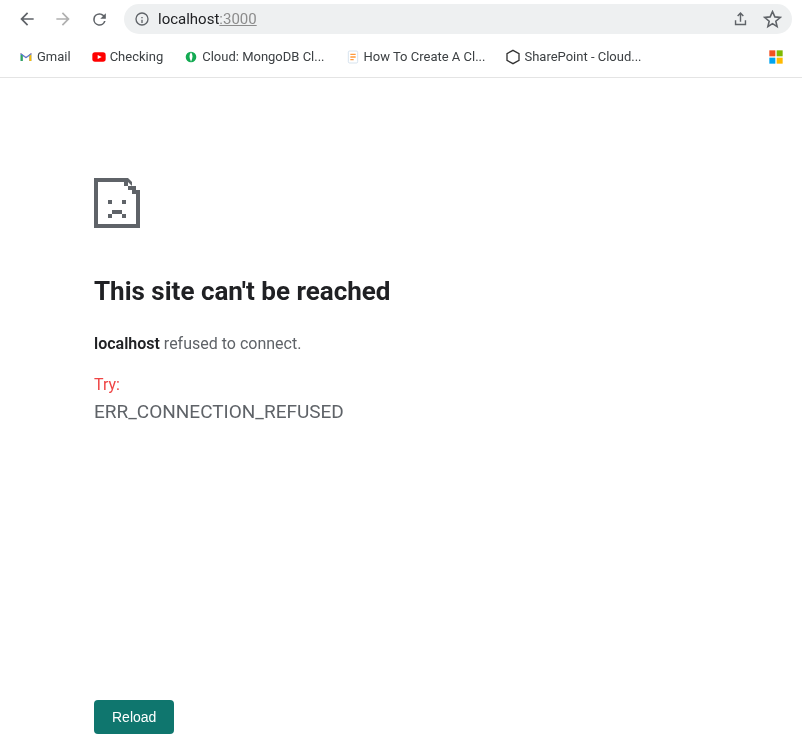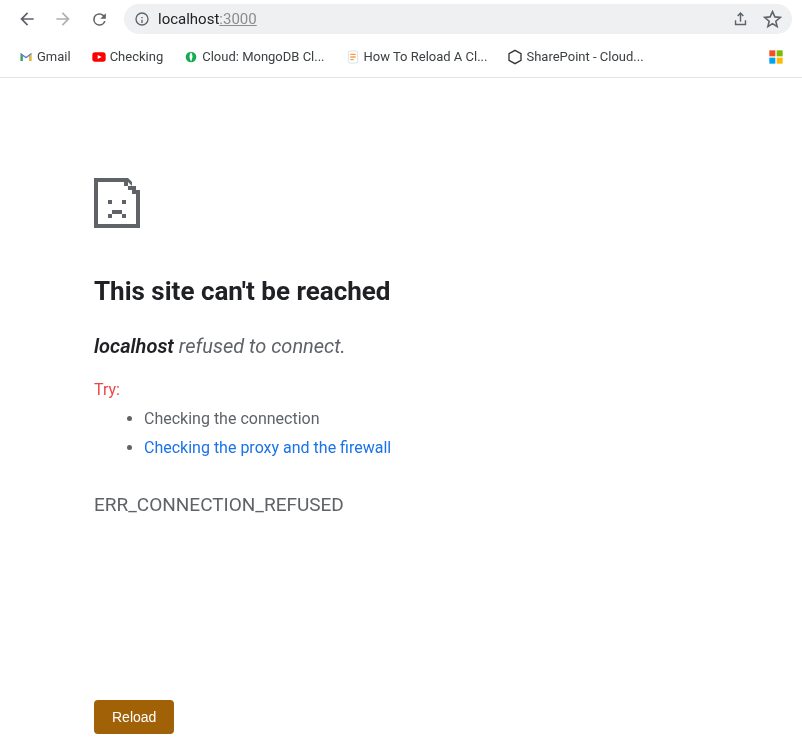--- a/index.html
+++ b/index.html
@@ -56,32 +56,32 @@
     .bm-item { display:flex; align-items:center; gap:3px; cursor:pointer; white-space:nowrap;}
     .bm-icon { width:16px; height:16px; display:flex; align-items:center; justify-content:center; }
     
     .error-page {
       padding: 100px 0 0 94px;
       color: #202124;
       max-width: 540px;
     }
     .sad-icon { margin-bottom: 40px; }
     .err-heading { font-size: 26px; font-weight:700; margin-bottom: 28px; color:#202124;}
-    .err-line { font-size: 20px; margin-bottom: 22px; color:#5f6368;font-style:italic;}
+    .err-line { font-size: 16px; margin-bottom: 22px; color:#5f6368;}
     .err-line b { color:#202124; font-weight:600;}
     .try-label { font-size:16px; color:#ef4444; margin-bottom:6px;}
     .try-list { list-style: disc; padding-left: 50px; margin-bottom:30px;}
     .try-list li { font-size:16px; color:#5f6368; line-height:1.8;}
     .try-list li a { color:#1a73e8; text-decoration:none; }
     .err-code { font-size:19px; color:#5f6368; }
     .reload-btn {
       position: absolute;
       left: 94px;
       top: 700px;
-      background: #a16207;
+      background: #0f766e;
       color: #fff;
       border: none;
       padding: 9px 18px;
       font-size: 14px;
       border-radius: 4px;
       cursor: pointer;
     }
   </style>
 </head>
 <body>
@@ -156,21 +156,21 @@
     </span>
     <span>Cloud: MongoDB Cl...</span>
   </div>
   <div class="bm-item">
     <span class="bm-icon">
       <svg width="16" height="16" viewBox="0 0 24 24">
           <rect x="5" y="3" width="14" height="18" rx="2" fill="#fff" stroke="#c3d4e6"></rect>
           <path stroke="#ff9a3c" stroke-width="2" d="M8 8h8M8 12h8M8 16h5"></path>
         </svg>
     </span>
-    <span>How To Reload A Cl...</span>
+    <span>How To Create A Cl...</span>
   </div>
   <div class="bm-item">
     <span class="bm-icon">
       <svg width="16" height="16" viewBox="0 0 24 24">
           <path d="M12 2l9 5v10l-9 5-9-5V7z" fill="none" stroke="#333" stroke-width="2"></path>
         </svg>
     </span>
     <span>SharePoint - Cloud...</span>
   </div>
   <span class="bm-icon" style="margin-left:auto">
@@ -187,20 +187,16 @@
   <div class="sad-icon">
     <svg width="50" height="54" viewBox="0 0 50 54">
       <path fill="#5f6368" d="M0 0h34l4 4v4h4v4h4v38H0V0zm4 4v42h38V16h-4v-4h-4V8h-4V4H4zm30 0v4h4l-4-4zM14 22h4v4h-4v-4zm14 0h4v4h-4v-4zM14 36h4v-4h10v4h4v4h-4v-4H18v4h-4v-4z"></path>
     </svg>
   </div>
   <h1 class="err-heading">This site can't be reached</h1>
   <p class="err-line">
     <b>localhost</b><span> refused to connect.</span>
   </p>
   <p class="try-label">Try:</p>
-  <ul class="try-list">
-    <li>Checking the connection</li>
-    <li><a href="#">Checking the proxy and the firewall</a></li>
-  </ul>
   <div class="err-code">ERR_CONNECTION_REFUSED</div>
 </div>
 
 <button class="reload-btn">Reload</button>
 
 </body></html>

